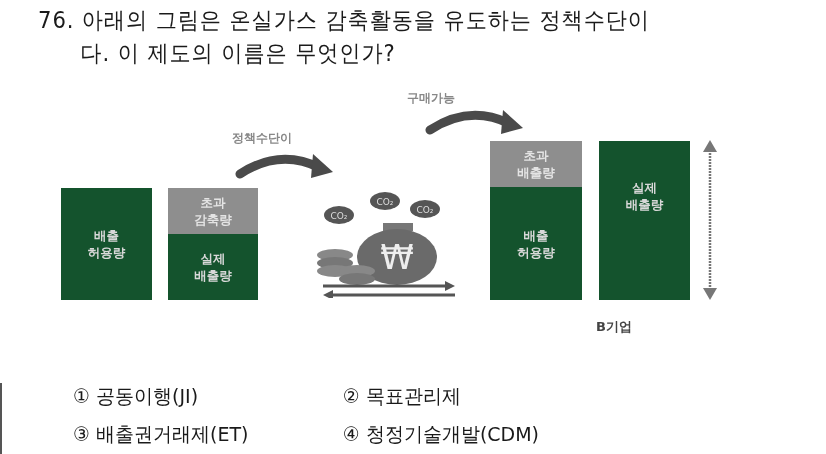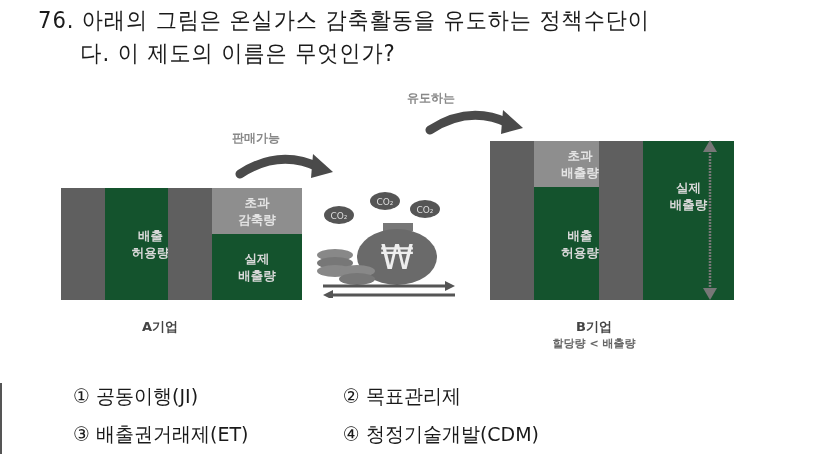--- a/index.html
+++ b/index.html
@@ -5,21 +5,21 @@
     html, body { margin: 0; padding: 0; background: #ffffff; }
     body { width: 826px; height: 454px; position: relative; overflow: hidden;
            font-family: "DejaVu Sans", sans-serif; color: #1a1a1a; }
     .q { position: absolute; left: 38px; top: 4px; font-size: 23px; line-height: 33px;
          letter-spacing: 1px; transform: scaleX(0.92); transform-origin: left top; }
     .q .num { margin-right: 8px; }
     .q .l2 { padding-left: 46px; }
     .fig { position: absolute; left: 0; top: 78px; width: 826px; height: 290px; }
     .bar { position: absolute; background: #5f5f5f; color: #d8d8d8; font-size: 12.5px;
            font-weight: bold; text-align: center; line-height: 17px;
-           display: flex; flex-direction: column; padding-left: 44px; }
+           display: flex; flex-direction: column; }
     .seg { display: flex; align-items: center; justify-content: center; }
     .seg.dark { background: #14532d; }
     .seg.light { background: #8e8e8e; color: #e4e4e4; }
     .lbl { position: absolute; color: #888; font-size: 12px; font-weight: bold; }
     .co { position: absolute; text-align: center; color: #444; }
     .co .t { font-size: 13px; font-weight: bold; }
     .co .s { font-size: 11px; font-weight: bold; color: #666; }
     .opts { position: absolute; left: 73px; top: 378px; font-size: 20px; line-height: 37px;
             transform: scaleX(0.95); transform-origin: left top; }
     .opt { position: absolute; white-space: nowrap; }
@@ -45,24 +45,23 @@
     <div class="seg light" style="height:46px;flex-direction:column;">
       <span>초과</span>
       <span>감축량</span>
     </div>
     <div class="seg dark" style="flex:1;flex-direction:column;">
       <span>실제</span>
       <span>배출량</span>
     </div>
   </div>
   <div class="co" style="left:60px;top:240px;width:200px;">
-    <div class="t">A기업</div>
   </div>
 
-  <div class="lbl" style="left:232px;top:52px;">판매가능</div>
+  <div class="lbl" style="left:232px;top:52px;">정책수단이</div>
   <svg style="position:absolute;left:235px;top:68px;" width="100" height="35" viewBox="0 0 100 35">
     <path d="M5 28 Q45 2 85 22" stroke="#4a4a4a" stroke-width="9" fill="none" stroke-linecap="round"></path>
     <polygon points="78,8 98,26 76,32" fill="#4a4a4a"></polygon>
   </svg>
 
   <svg style="position:absolute;left:305px;top:105px;" width="160" height="115" viewBox="0 0 160 115">
     <ellipse cx="34" cy="32" rx="15" ry="9" fill="#555"></ellipse>
       <text x="34" y="36" font-size="9" fill="#ddd" text-anchor="middle" font-family="DejaVu Sans, sans-serif">CO₂</text>
     <ellipse cx="80" cy="18" rx="15" ry="9" fill="#555"></ellipse>
       <text x="80" y="22" font-size="9" fill="#ddd" text-anchor="middle" font-family="DejaVu Sans, sans-serif">CO₂</text>
@@ -75,21 +74,21 @@
       <ellipse cx="30" cy="80" rx="18" ry="6" fill="#777"></ellipse>
       <ellipse cx="30" cy="88" rx="18" ry="6" fill="#888"></ellipse>
     <ellipse cx="52" cy="88" rx="18" ry="6" fill="#888"></ellipse>
       <ellipse cx="52" cy="96" rx="18" ry="6" fill="#777"></ellipse>
     <line x1="18" y1="103" x2="140" y2="103" stroke="#555" stroke-width="3"></line>
       <polygon points="140,98 150,103 140,108" fill="#555"></polygon>
     <line x1="28" y1="112" x2="150" y2="112" stroke="#555" stroke-width="3"></line>
       <polygon points="28,107 18,112 28,117" fill="#555"></polygon>
   </svg>
 
-  <div class="lbl" style="left:407px;top:12px;">유도하는</div>
+  <div class="lbl" style="left:407px;top:12px;">구매가능</div>
   <svg style="position:absolute;left:425px;top:26px;" width="100" height="35" viewBox="0 0 100 35">
     <path d="M5 26 Q45 0 85 20" stroke="#4a4a4a" stroke-width="9" fill="none" stroke-linecap="round"></path>
     <polygon points="78,6 98,24 76,30" fill="#4a4a4a"></polygon>
   </svg>
 
   <div class="bar" style="left:490px;top:63px;width:92px;height:159px;">
     <div class="seg light" style="height:46px;flex-direction:column;">
       <span>초과</span>
       <span>배출량</span>
     </div>
@@ -102,23 +101,22 @@
     <div class="seg dark" style="flex:1;flex-direction:column;justify-content:flex-start;padding-top:38px;">
       <span>실제</span>
       <span>배출량</span>
     </div>
   </div>
   <svg style="position:absolute;left:700px;top:60px;" width="20" height="165" viewBox="0 0 20 165">
     <line x1="10" y1="12" x2="10" y2="152" stroke="#777" stroke-width="2.5" stroke-dasharray="2,1"></line>
     <polygon points="3,14 10,2 17,14" fill="#777"></polygon>
     <polygon points="3,150 10,162 17,150" fill="#777"></polygon>
   </svg>
-  <div class="co" style="left:494px;top:240px;width:200px;">
+  <div class="co" style="left:514px;top:240px;width:200px;">
     <div class="t">B기업</div>
-    <div class="s">할당량 &lt; 배출량</div>
   </div>
 </div>
 
 <div class="vline"></div>
 
 <div class="opts">
   <div class="opt" style="left:0;top:0;">
     <span>①</span>
     <span>공동이행(JI)</span>
   </div>

